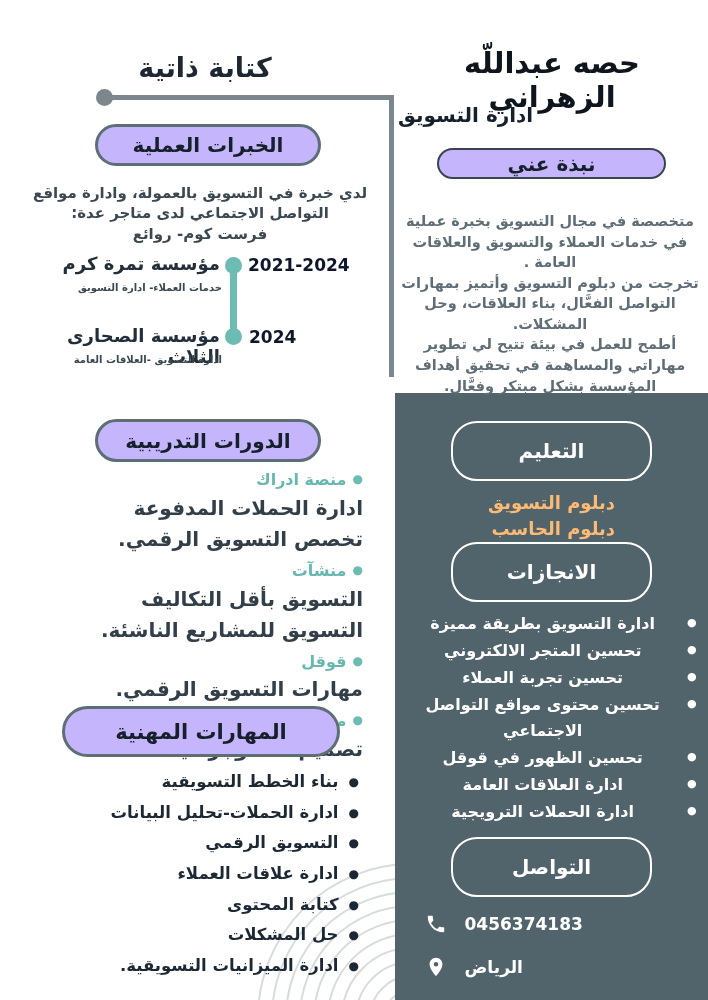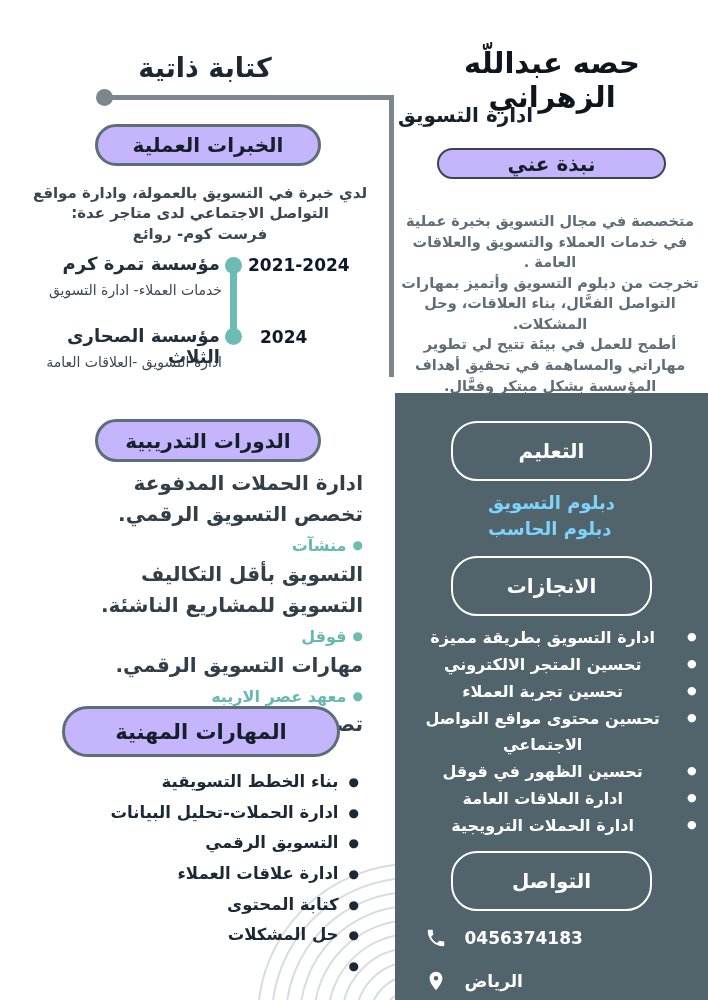--- a/index.html
+++ b/index.html
@@ -26,27 +26,27 @@
   .exp-intro { position:absolute; left:18px; top:183px; width:364px; text-align:center;
                font-size:15px; font-weight:bold; color:#3b4751; line-height:1.35; z-index:2; }
 
   
   .tl-line { position:absolute; left:230px; top:264px; width:7px; height:76px; background:#6cbcb4; z-index:2; }
   .tl-dot  { position:absolute; width:17px; height:17px; border-radius:50%; background:#6cbcb4; z-index:3; }
   .tl-dot1 { left:225px; top:257px; }
   .tl-dot2 { left:225px; top:328px; }
   .tl-year { position:absolute; font-size:17px; font-weight:bold; color:#0f172a; direction:ltr; z-index:2; }
   .tl-year1 { left:248px; top:255px; }
-  .tl-year2 { left:260px; top:327px; }
+  .tl-year2 { left:249px; top:327px; }
   .tl-org  { position:absolute; left:10px; width:210px; text-align:right; font-size:18px;
              font-weight:bold; color:#222e39; z-index:2; }
   .tl-org1 { top:253px; }
   .tl-org2 { top:325px; }
-  .tl-role { position:absolute; left:10px; width:212px; text-align:right; font-size:14px;
-             font-weight:normal; color:#3b4751; z-index:2; }
+  .tl-role { position:absolute; left:10px; width:212px; text-align:right; font-size:10px;
+             font-weight:bold; color:#3b4751; z-index:2; }
   .tl-role1 { top:282px; }
   .tl-role2 { top:354px; }
 
   
   .courses { position:absolute; left:18px; top:468px; width:345px; z-index:2; }
   .course  { margin-bottom:4px; }
   .course-name { font-size:16px; font-weight:bold; color:#66b8b0; text-align:right; line-height:1.55; }
   .course-name .bullet { color:#6cbcb4; font-size:12px; margin-left:6px; vertical-align:2px; }
   .course-desc { font-size:20px; font-weight:bold; color:#323e48; text-align:right;
                  line-height:1.55; white-space:pre-line; }
@@ -71,23 +71,23 @@
   .about-text { position:absolute; left:398px; top:211px; width:304px; text-align:center;
                 font-size:14.5px; font-weight:bold; color:#5f6d76; line-height:1.42; z-index:2; }
 
   
   .panel { position:absolute; left:395px; top:393px; width:313px; height:607px;
            background:#51636b; z-index:1; display:flex; flex-direction:column; align-items:center; }
   .panel-pill { border:2.5px solid #ffffff; border-radius:26px; width:201px; height:60px;
                 display:flex; align-items:center; justify-content:center; color:#ffffff;
                 font-size:20px; font-weight:bold; flex:none; }
   .edu-pill { margin-top:28px; }
-  .edu-items { margin-top:9px; text-align:left; color:#7dd3fc; font-size:18px;
+  .edu-items { margin-top:9px; text-align:right; color:#fdba74; font-size:18px;
                font-weight:bold; line-height:1.45; }
-  .ach-pill { margin-top:14px; }
+  .ach-pill { }
   .ach-list { margin-top:9px; width:290px; }
   .ach-item { display:flex; flex-direction:row; align-items:flex-start; margin-bottom:1px; }
   .ach-bullet { color:#ffffff; font-size:11px; margin-left:8px; margin-top:5px; flex:none; }
   .ach-text { flex:1; text-align:center; color:#ffffff; font-size:16px; font-weight:bold; line-height:1.62; }
   .contact-pill { margin-top:12px; }
   .contact-list { margin-top:14px; width:290px; direction:ltr; }
   .contact-row { display:flex; flex-direction:row; align-items:center; margin-bottom:17px; padding-left:16px; }
   .contact-icon { width:26px; height:26px; flex:none; margin-right:16px; display:flex;
                   align-items:center; justify-content:center; }
   .contact-text { color:#ffffff; font-size:17px; font-weight:bold; direction:ltr; }
@@ -135,20 +135,21 @@
   <div class="tl-role tl-role1">خدمات العملاء- ادارة التسويق</div>
   <div class="tl-year tl-year2">2024</div>
   <div class="tl-org tl-org2">مؤسسة الصحارى الثلاث</div>
   <div class="tl-role tl-role2">ادارة التسويق -العلاقات العامة</div>
 
   <div class="pill course-pill">
     <span>الدورات التدريبية</span>
   </div>
   <div class="courses">
     <div class="course">
+      <div class="course-name"><span class="bullet">●</span><span>منصة ادراك</span></div>
       <div class="course-desc">ادارة الحملات المدفوعة
 تخصص التسويق الرقمي.</div>
     </div>
     <div class="course">
       <div class="course-name"><span class="bullet">●</span><span>منشآت</span></div>
       <div class="course-desc">التسويق بأقل التكاليف
 التسويق للمشاريع الناشئة.</div>
     </div>
     <div class="course">
       <div class="course-name"><span class="bullet">●</span><span>قوقل</span></div>
@@ -183,20 +184,21 @@
     <div class="skill-item">
         <span class="skill-bullet">●</span>
         <span>كتابة المحتوى</span>
       </div>
     <div class="skill-item">
         <span class="skill-bullet">●</span>
         <span>حل المشكلات</span>
       </div>
     <div class="skill-item">
         <span class="skill-bullet">●</span>
+        <span>ادارة الميزانيات التسويقية.</span>
       </div>
   </div>
 
   <div class="name">حصه عبداللّه الزهراني</div>
   <div class="job">ادارة التسويق</div>
   <div class="pill about-pill">
     <span>نبذة عني</span>
   </div>
   <div class="about-text">
     <div>متخصصة في مجال التسويق بخبرة عملية في خدمات العملاء والتسويق والعلاقات العامة .</div>

